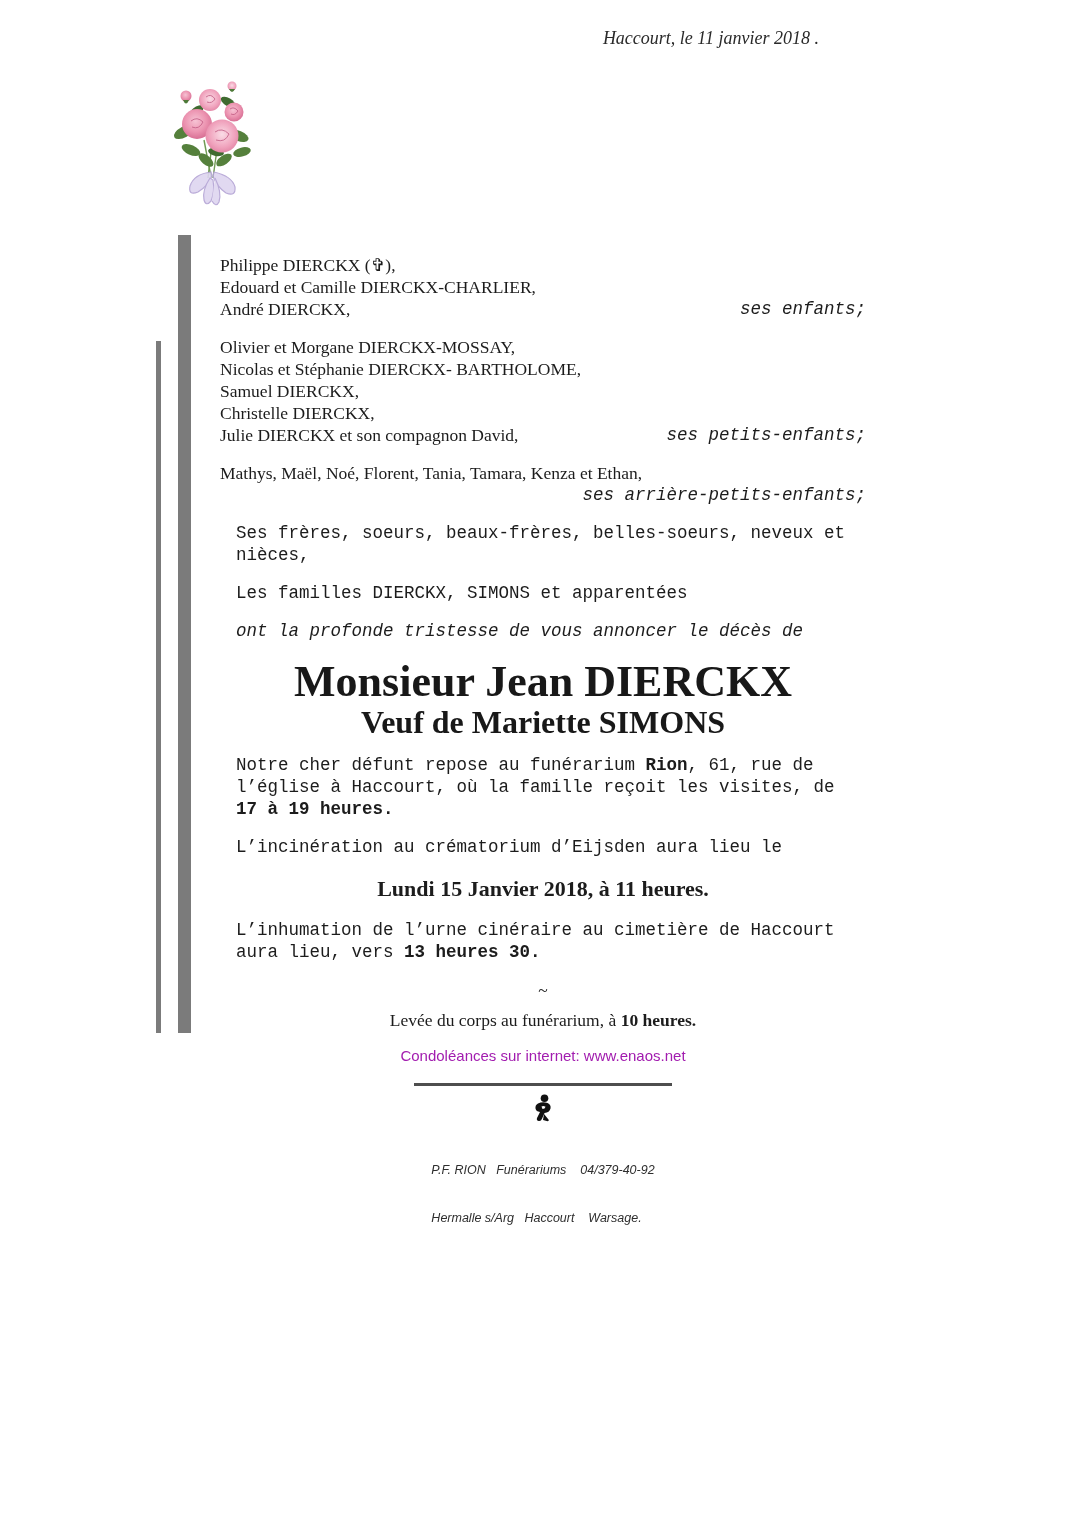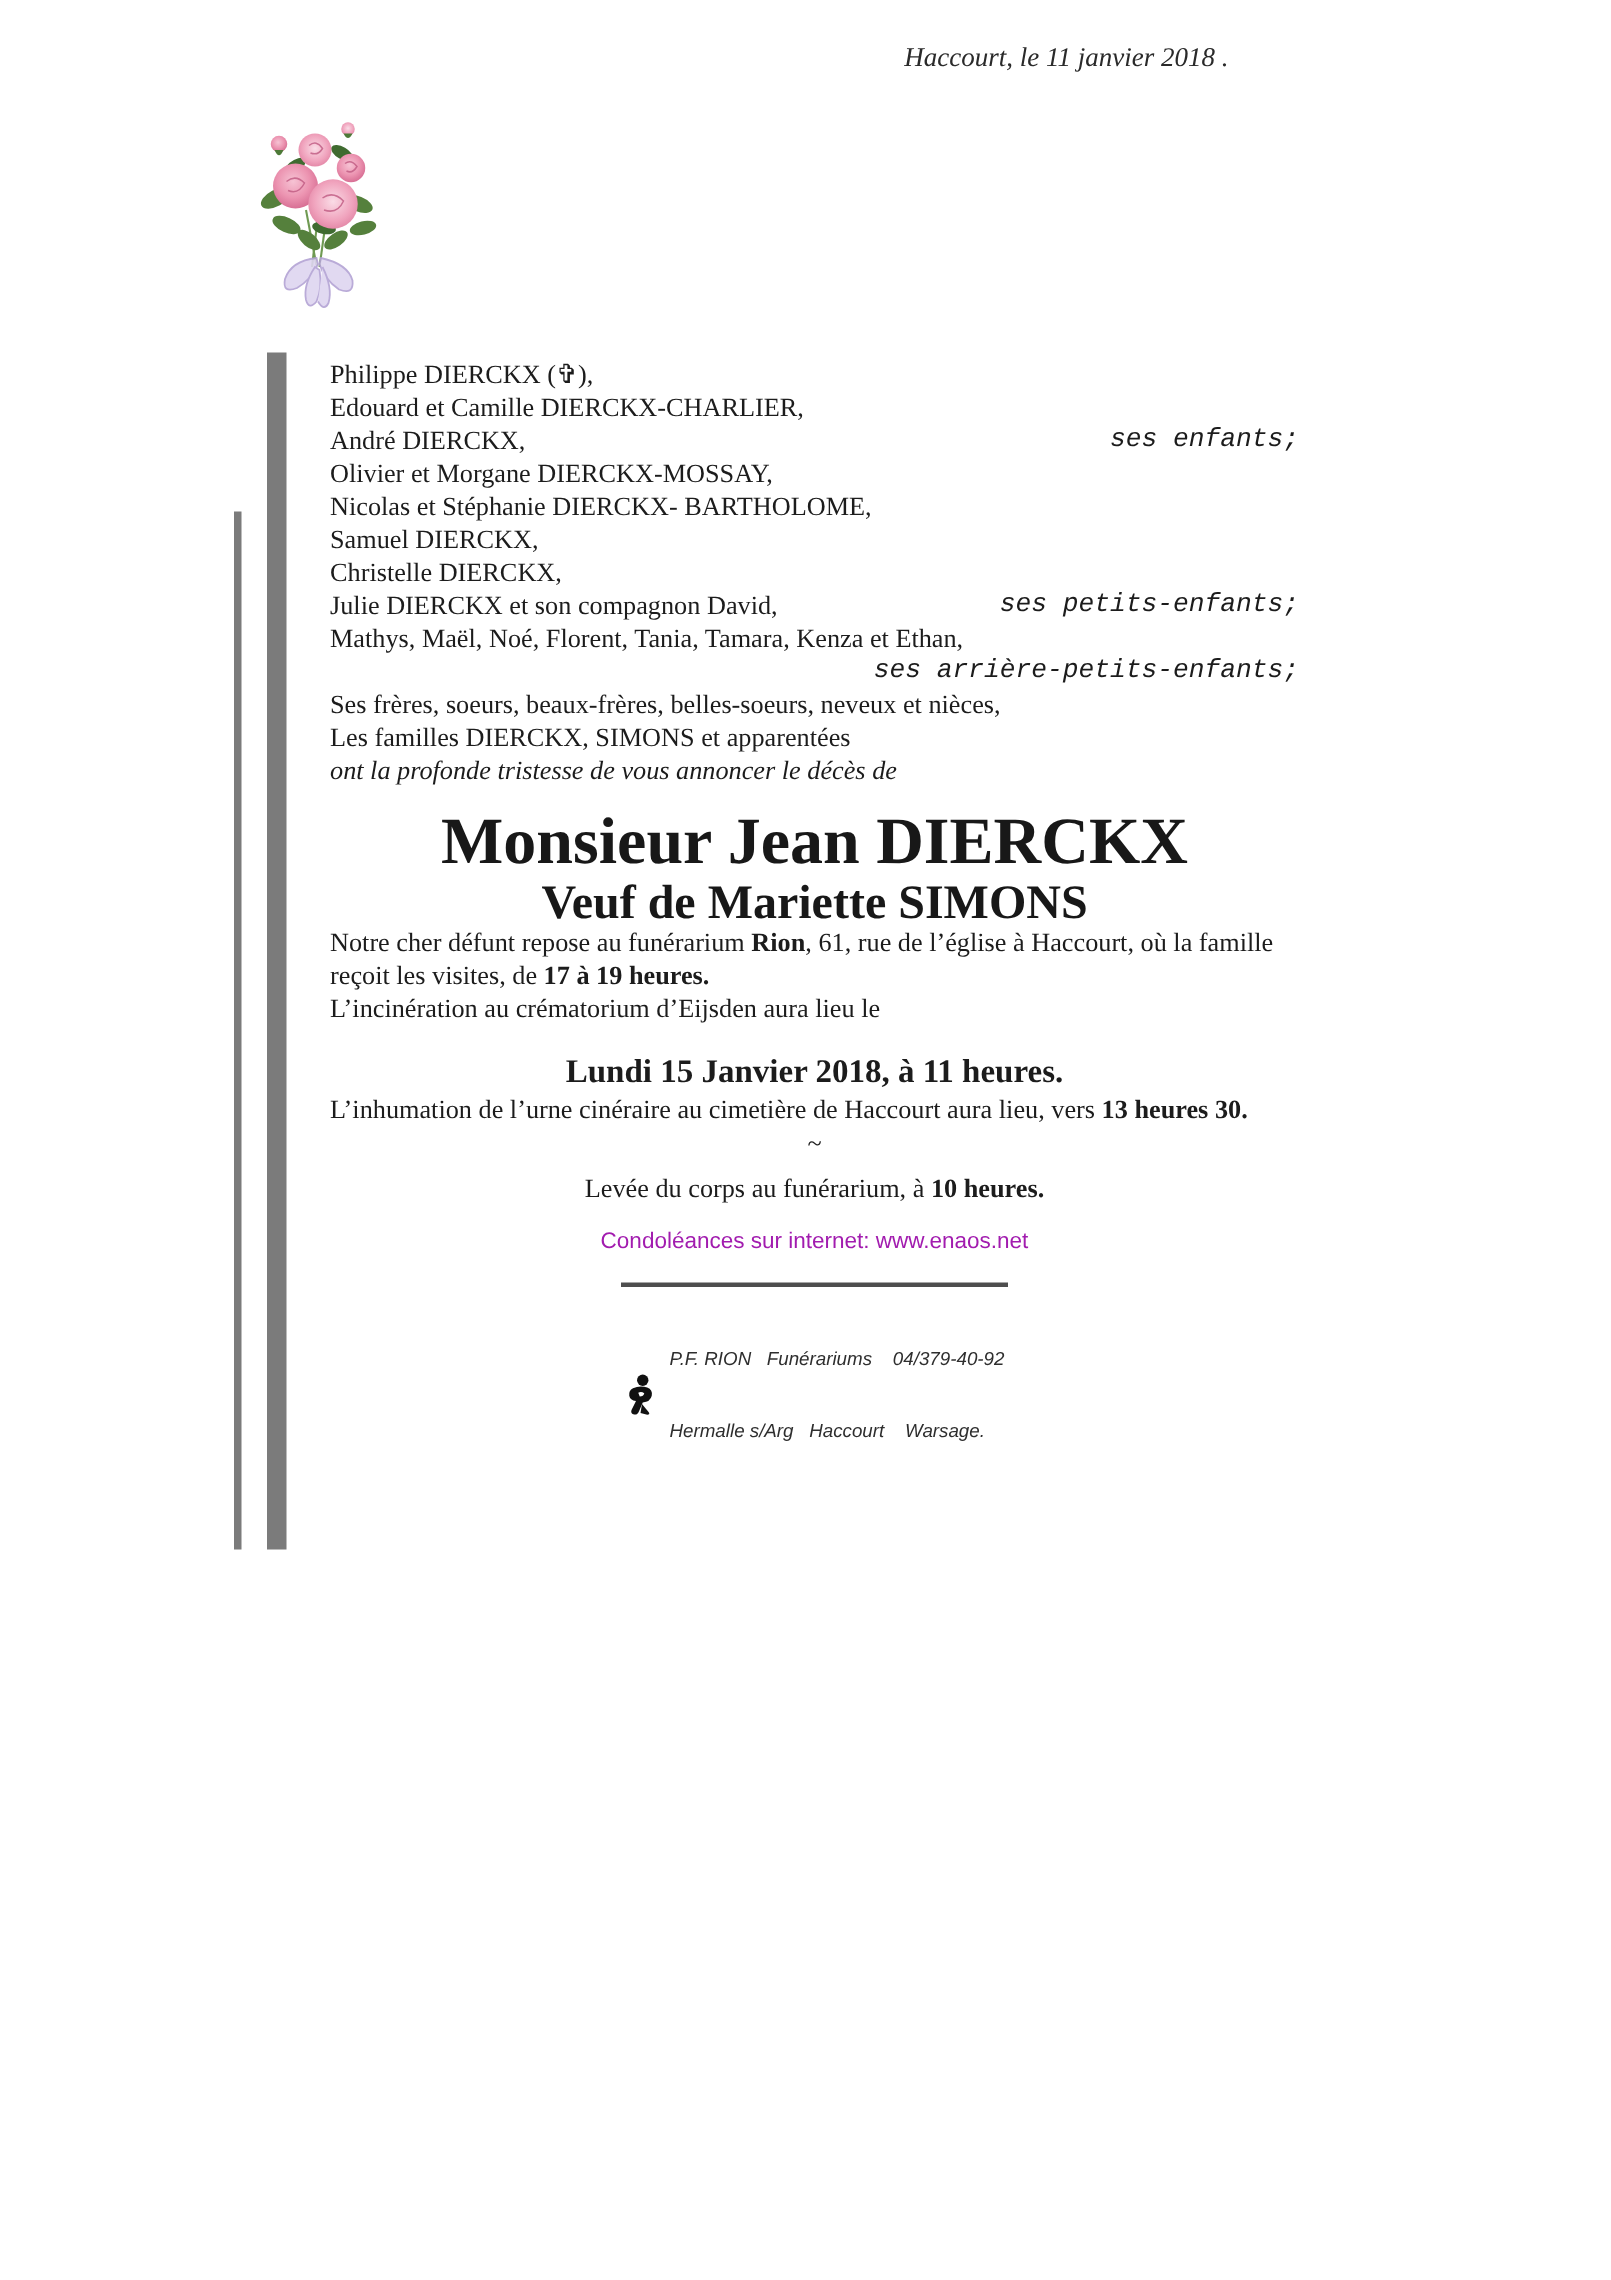--- a/index.html
+++ b/index.html
@@ -12,21 +12,21 @@
   
   .bouquet{position:absolute;left:166px;top:74px;width:96px;height:136px;}
 
   
   .bar{position:absolute;background:#7b7b7b;}
   .bar.thick{left:178px;top:235px;width:13px;height:798px;}
   .bar.thin{left:156px;top:341px;width:5px;height:692px;}
 
   
   .content{position:absolute;left:220px;top:238px;width:646px;font-size:17.5px;line-height:22px;}
-  .content p{margin:0;}
+  .content p{margin:16px;font-family:Liberation Mono, monospace;}
   .row{display:flex;justify-content:space-between;align-items:center;}
   .rel{font-style:italic;font-family:Liberation Mono, monospace;}
   .right{text-align:right;}
   .grandchildren{margin-top:14px;}
   .greatgrand{margin-top:10px;}
   .siblings{margin-top:0;}
   .families{margin-top:9px;}
   .intro{margin-top:21px;font-style:italic;}
 
   .deceased-name{margin-top:13px;text-align:center;font-weight:bold;font-size:44px;line-height:48px;color:#181818;}
@@ -35,21 +35,21 @@
 
   .repose{margin-top:31px;}
   .cremation-intro{margin-top:31px;}
   .cremation-date{margin-top:17px;text-align:center;font-weight:bold;font-size:22px;line-height:28px;}
   .inhumation{margin-top:23px;}
   .tilde{margin-top:1px;text-align:center;}
   .levee{margin-top:8px;text-align:center;}
   .condolences{margin-top:15px;text-align:center;font-family:"Liberation Sans", sans-serif;font-size:15px;line-height:20px;color:#a21caf;}
 
   .footer-sep{margin:17px auto 0;width:258px;border:0;border-top:3px solid #4e4e4e;}
-  .footer{margin-top:8px;display:flex;justify-content:center;align-items:center;gap:8px;}
+  .footer{margin-top:8px;display:flex;justify-content:center;align-items:center;gap:8px;flex-direction:column;}
   .rion-logo{width:22px;height:28px;flex:0 0 auto;}
   .footer-text{font-family:"Liberation Sans", sans-serif;font-style:italic;font-size:12.5px;line-height:16px;color:#2e2e2e;white-space:pre;}
 
   b{font-weight:bold;}
 </style>
 </head>
 <body>
 
 <div class="page">
 

